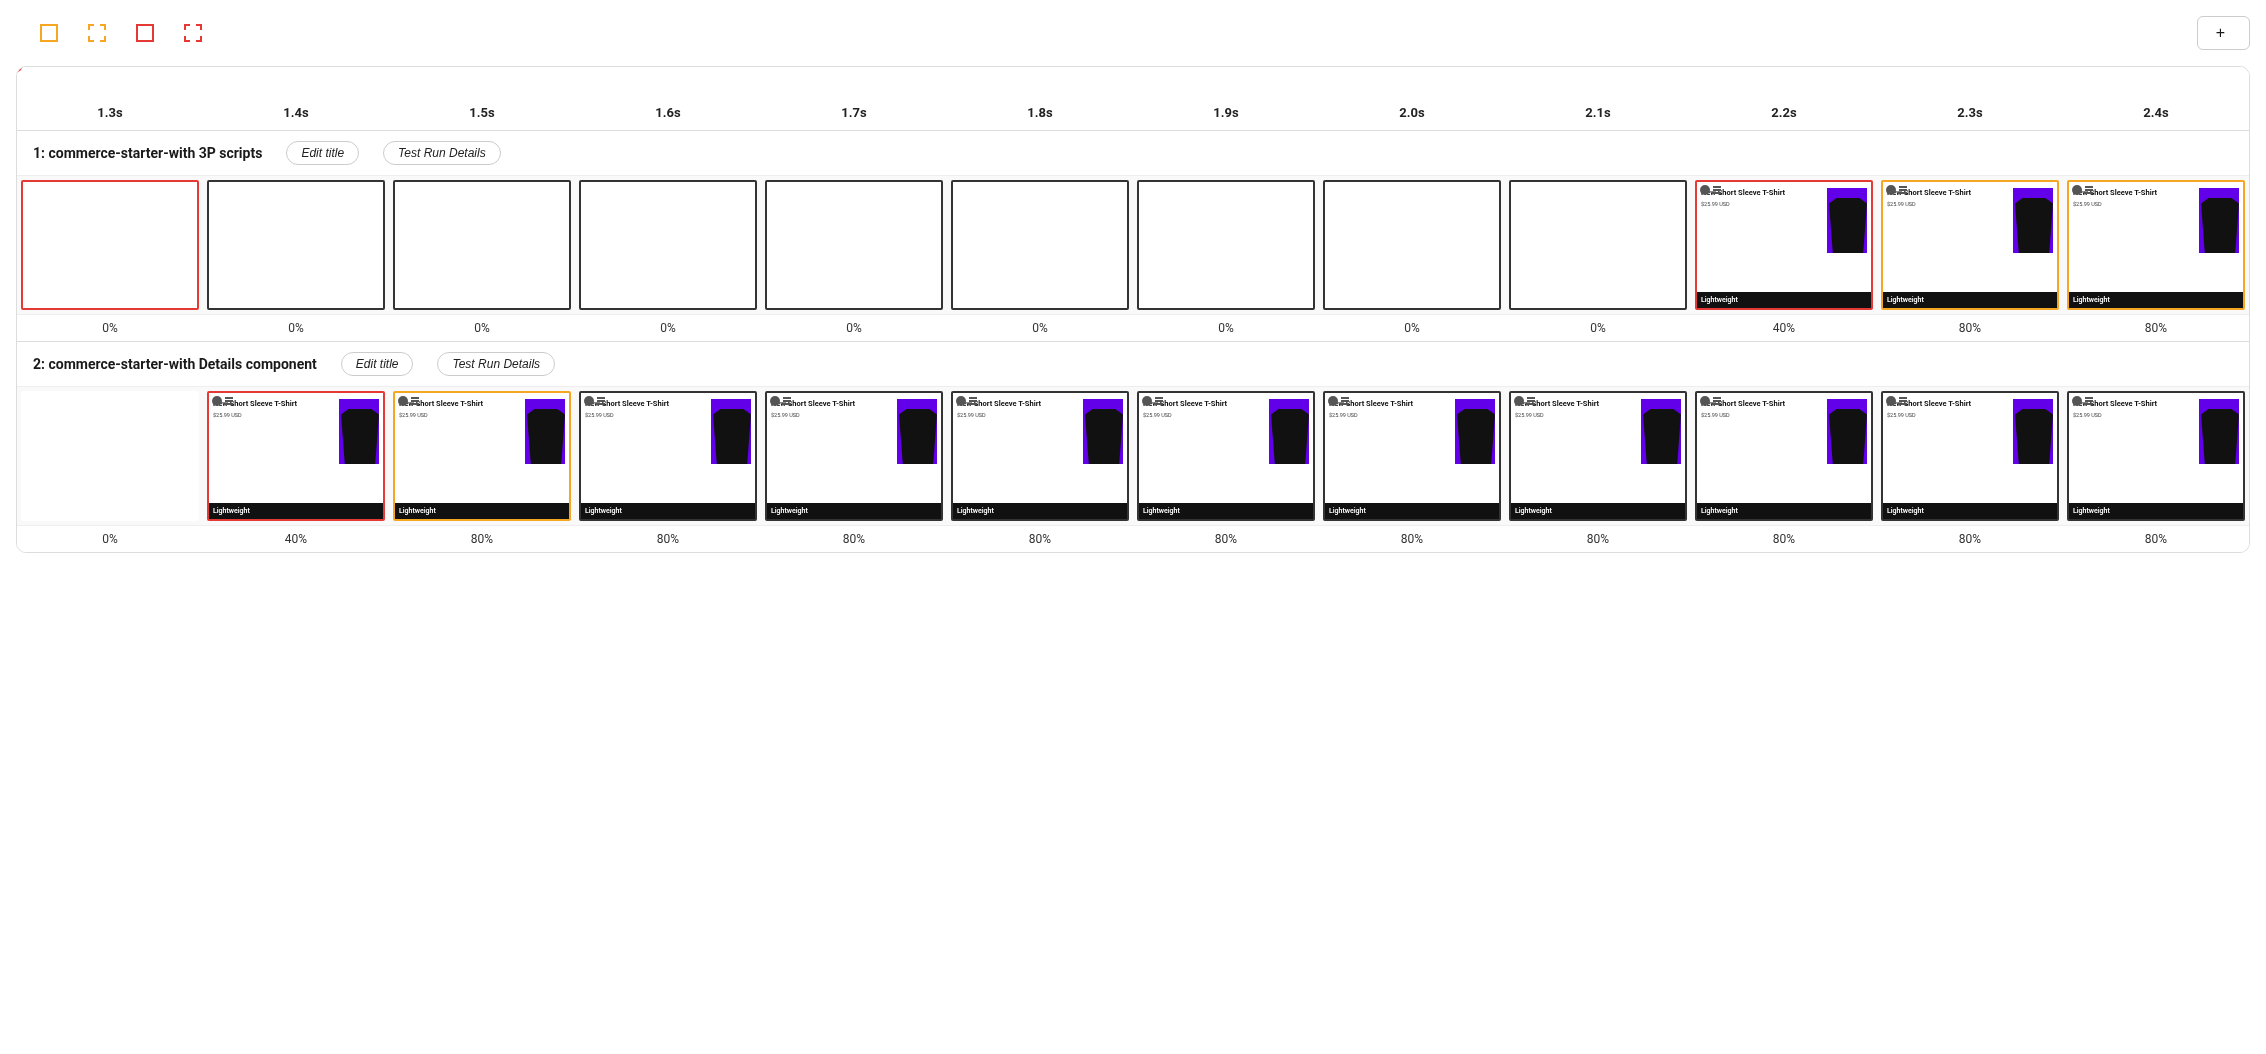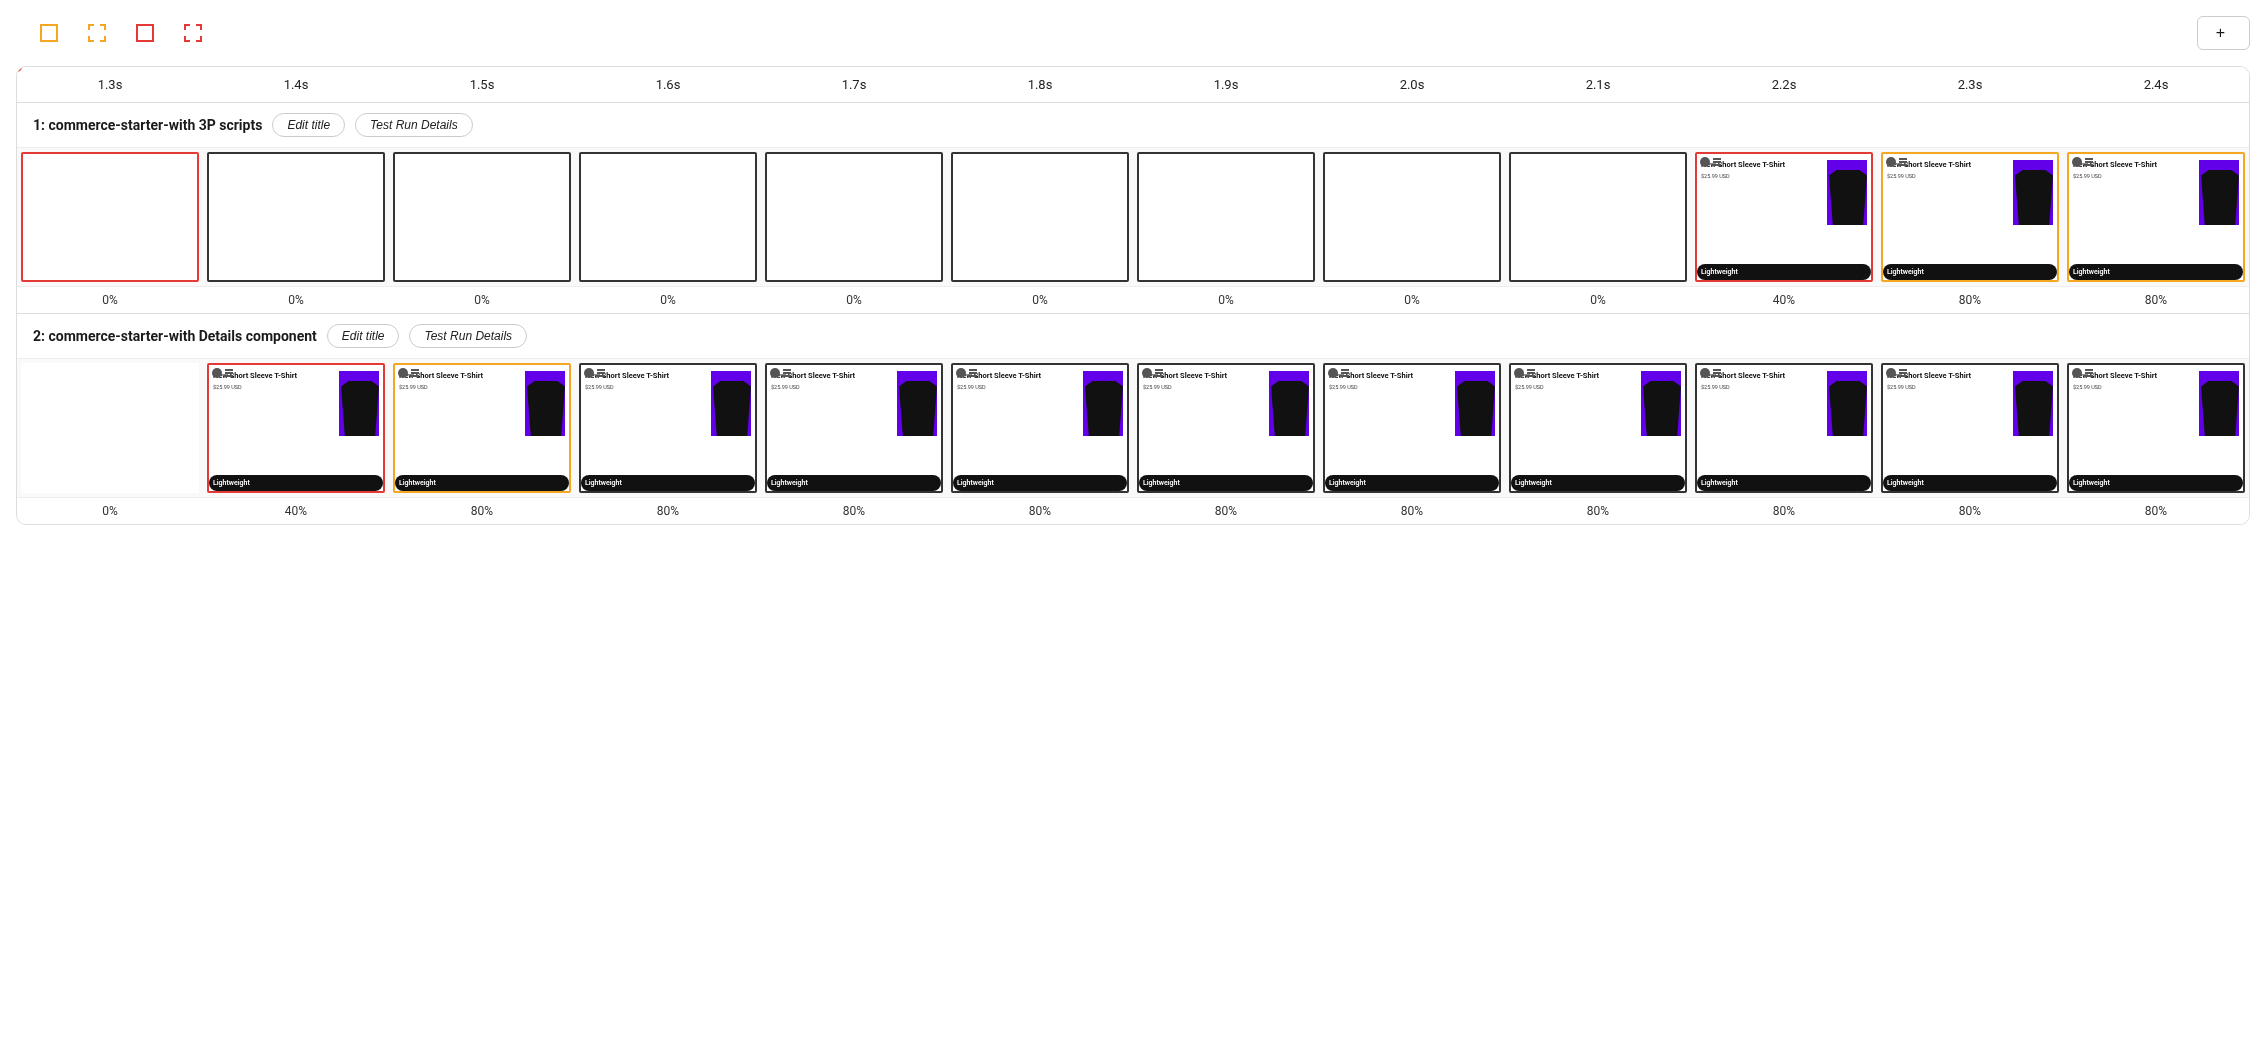--- a/index.html
+++ b/index.html
@@ -80,34 +80,35 @@
     .timeline-header {
       display: grid;
       grid-template-columns: repeat(12, 1fr);
       border-bottom: 1px solid #ddd;
       padding: 10px 0 10px 0;
       background: #fff;
     }
     .timeline-tick {
       text-align: center;
       font-size: 13px;
-      font-weight: 400;
+      font-weight: 700;
       color: #222;
+      margin-top: 28px;
     }
 
     
     .section {
       border-bottom: 1px solid #ddd;
     }
     .section:last-child { border-bottom: none; }
 
     .section-header {
       display: flex;
       align-items: center;
-      gap: 10px;
+      gap: 24px;
       padding: 10px 16px;
       background: #fff;
       border-bottom: 1px solid #eee;
     }
     .section-title {
       font-size: 14px;
       font-weight: 700;
     }
     .section-btn {
       padding: 4px 14px;
@@ -192,21 +193,20 @@
       background: #111;
       clip-path: polygon(20% 0%, 80% 0%, 100% 10%, 90% 100%, 10% 100%, 0% 10%);
     }
     .product-card-bottom {
       background: #111;
       color: #fff;
       font-size: 7px;
       font-weight: 600;
       padding: 4px 4px;
       text-align: left;
-      border-radius: 8px;
     }
     .product-card-icons {
       position: absolute;
       top: 3px;
       left: 3px;
       display: flex;
       gap: 3px;
     }
     .icon-circle {
       width: 10px;

